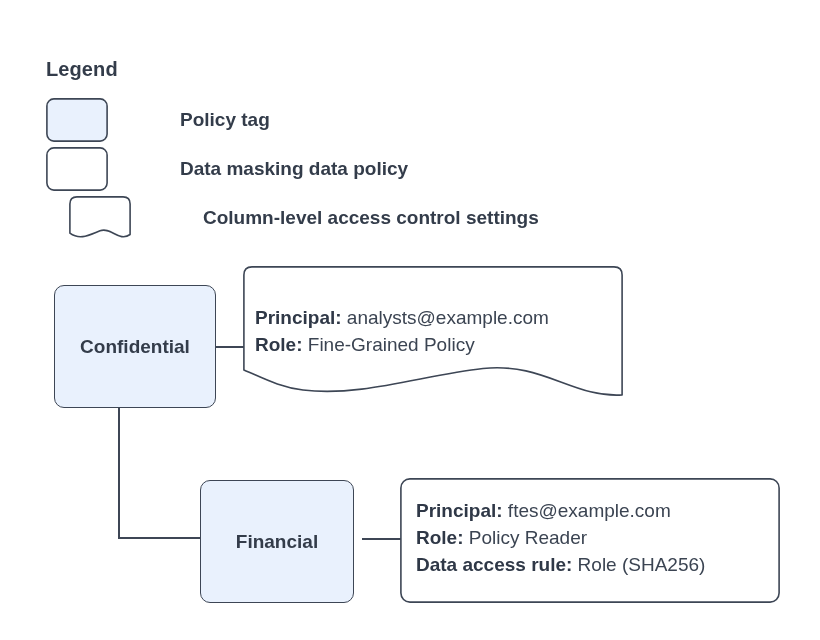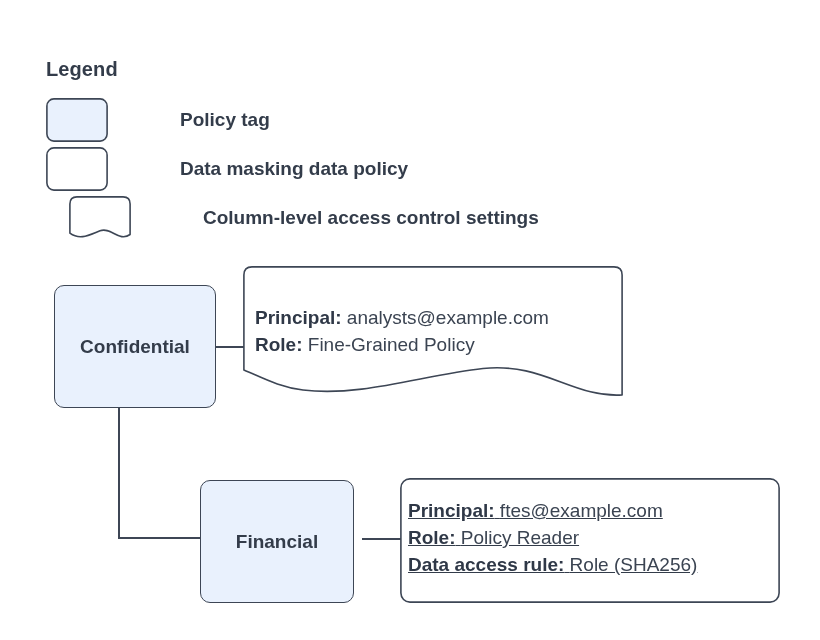--- a/index.html
+++ b/index.html
@@ -129,22 +129,21 @@
   }
 
   .callout-masking {
     left: 400px;
     top: 478px;
     width: 380px;
     height: 125px;
   }
   .callout-masking .callout-text {
     padding-top: 19px;
-    padding-left: 8px;
-    text-decoration: underline;
+    padding-left: 16px;
   }
 
   .connector {
     position: absolute;
     background: #3d4655;
   }
   .conn-conf-callout {
     left: 200px;
     top: 346px;
     width: 44px;

